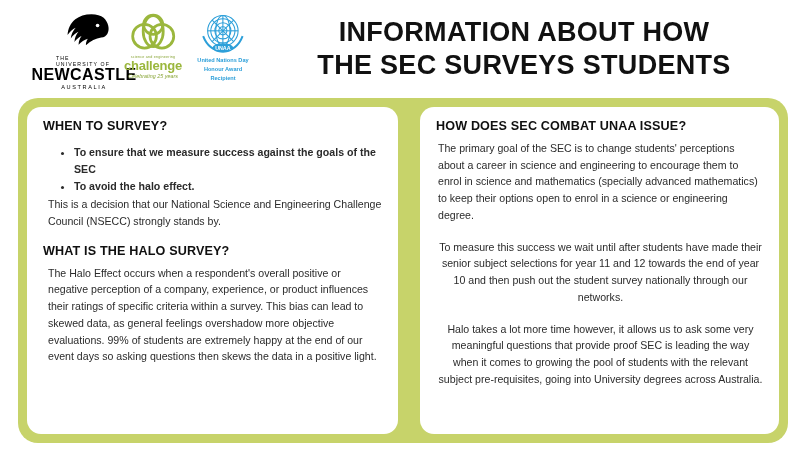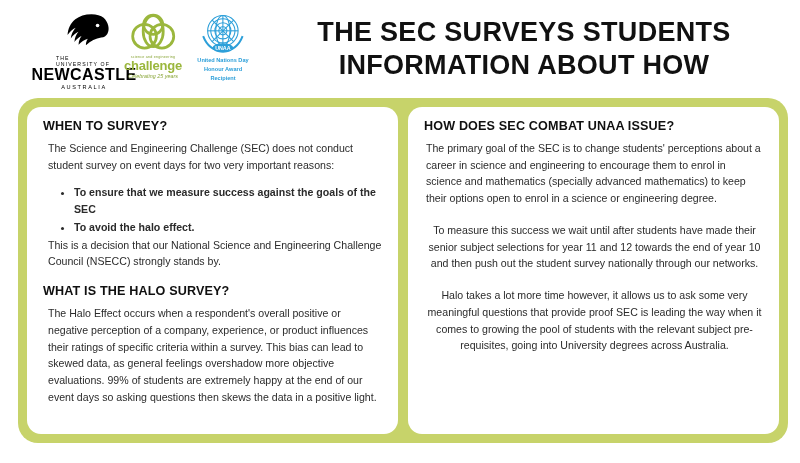--- a/index.html
+++ b/index.html
@@ -123,21 +123,21 @@
     position: absolute;
     left: 18px;
     top: 98px;
     width: 770px;
     height: 345px;
     background: #c7d36a;
     border-radius: 20px;
     display: flex;
     padding: 9px;
     box-sizing: border-box;
-    gap: 10px;
+    gap: 22px;
   }
   .card {
     background: #ffffff;
     border-radius: 14px;
     box-sizing: border-box;
     padding: 12px 16px 10px 16px;
     overflow: hidden;
   }
   .card-left { width: 371px; }
   .card-right { flex: 1; }
@@ -229,30 +229,29 @@
           <ellipse cx="30" cy="40" rx="11.5" ry="5.2" fill="#2c9fd9"></ellipse>
           <text x="30" y="42" font-family="Liberation Sans, sans-serif" font-size="6" font-weight="700" fill="#ffffff" text-anchor="middle">UNAA</text>
         </svg>
         <div class="un-text">United Nations Day</div>
         <div class="un-text">Honour Award</div>
         <div class="un-text">Recipient</div>
       </div>
     </div>
 
     <div class="title">
+      <div class="title-line">INFORMATION ABOUT HOW</div>
       <div class="title-line">THE SEC SURVEYS STUDENTS</div>
-      <div class="title-line">INFORMATION ABOUT HOW</div>
     </div>
   </div>
 
   <div class="green-panel">
 
     <div class="card card-left">
       <h2 class="section-heading">WHEN TO SURVEY?</h2>
-      <p class="body-text">The Science and Engineering Challenge (SEC) does not conduct student survey on event days for two very important reasons:</p>
       <ul class="bullets">
         <li>To ensure that we measure success against the goals of the SEC</li>
         <li>To avoid the halo effect.</li>
       </ul>
       <p class="body-text">This is a decision that our National Science and Engineering Challenge Council (NSECC) strongly stands by.</p>
 
       <h2 class="section-heading second">WHAT IS THE HALO SURVEY?</h2>
       <p class="body-text">The Halo Effect occurs when a respondent's overall positive or negative perception of a company, experience, or product influences their ratings of specific criteria within a survey. This bias can lead to skewed data, as general feelings overshadow more objective evaluations. 99% of students are extremely happy at the end of our event days so asking questions then skews the data in a positive light.</p>
     </div>
 

